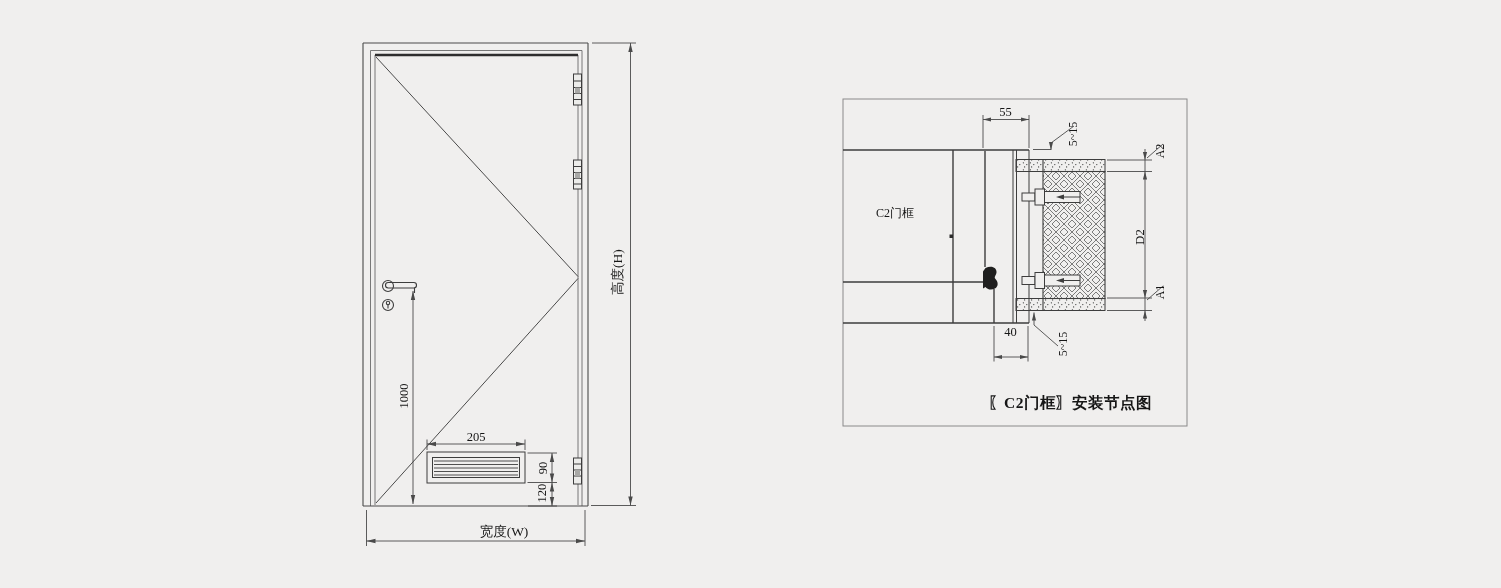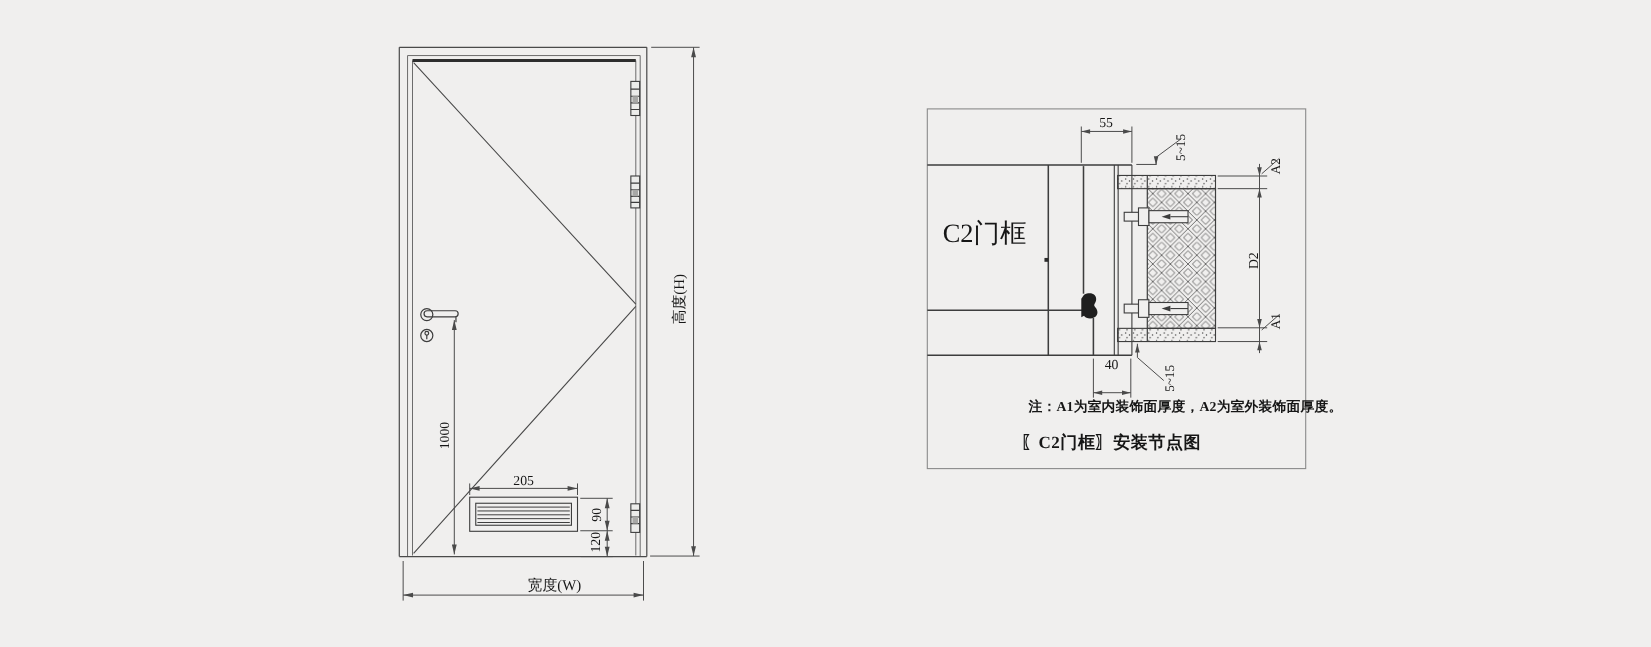--- a/index.html
+++ b/index.html
@@ -7,21 +7,21 @@
     position:relative;width:1501px;height:588px;background:#f0efee;overflow:hidden;
     font-family:"Liberation Serif","DejaVu Serif",serif;color:#161616;
   }
   .canvas svg{position:absolute;left:0;top:0;}
   .lbl{position:absolute;white-space:nowrap;line-height:1;}
   .c{transform:translate(-50%,-50%);}
   .r{transform:translate(-50%,-50%) rotate(-90deg);}
   .s12{font-size:12px;}
   .s125{font-size:12.5px;}
   .s135{font-size:13.5px;}
-  .s20{font-size:24px;}
+  .s20{font-size:12px;}
   .note{font-size:12.5px;font-weight:600;letter-spacing:.2px;}
   .caption{font-size:15.5px;font-weight:600;letter-spacing:.5px;}
 </style>
 </head>
 <body>
 
 <div class="canvas">
 
 <svg width="1501" height="588" viewBox="0 0 1501 588">
   <defs>
@@ -185,16 +185,15 @@
 
 <div class="lbl c s20" style="left:895px;top:213px;">C2门框</div>
 <div class="lbl c s125" style="left:1005.5px;top:112px;">55</div>
 <div class="lbl r s12" style="left:1073px;top:134px;">5~15</div>
 <div class="lbl c s125" style="left:1010.5px;top:332px;">40</div>
 <div class="lbl r s12" style="left:1063px;top:344px;">5~15</div>
 <div class="lbl r s12" style="left:1160px;top:150.5px;">A2</div>
 <div class="lbl r s125" style="left:1139.5px;top:236.5px;">D2</div>
 <div class="lbl r s12" style="left:1160px;top:292px;">A1</div>
 
-<div class="lbl note" style="left:935px;top:364px;">注：A1为室内装饰面厚度，A2为室外装饰面厚度。</div>
-<div class="lbl caption" style="left:928px;top:395px;">〖C2门框〗安装节点图</div>
+<div class="lbl caption" style="left:988px;top:395px;">〖C2门框〗安装节点图</div>
 
 </div>
 
 </body></html>

